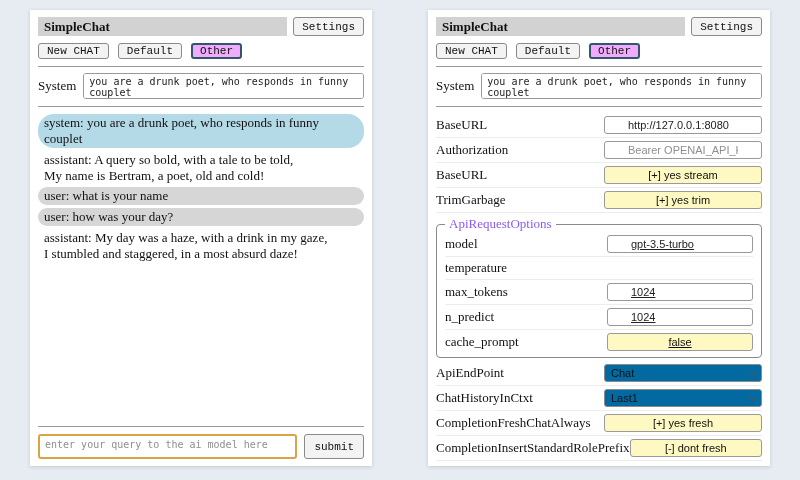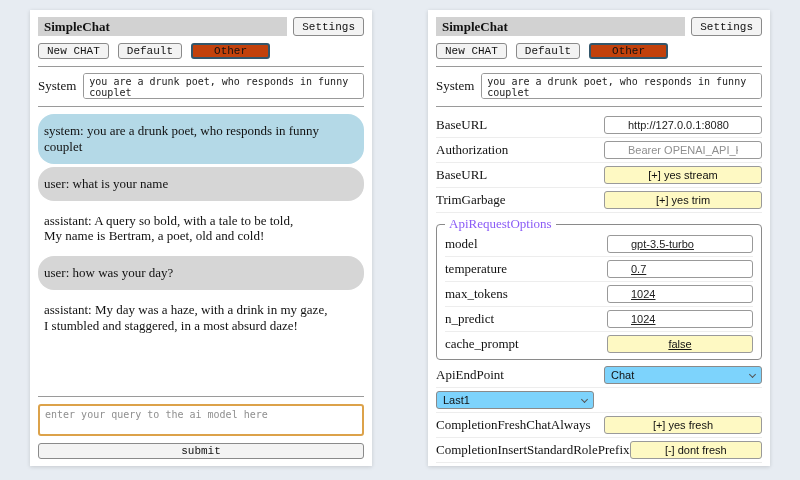--- a/index.html
+++ b/index.html
@@ -26,42 +26,42 @@
     font-weight:bold; font-size:13px; line-height:19px;
     padding:0 6px;
   }
   .btn {
     background:#f3f3f3; border:1px solid #8a8a8a; border-radius:3px;
     font-family:Liberation Mono, monospace; font-size:11px; color:#111;
     padding:1px 8px; cursor:pointer; white-space:nowrap;
   }
   .sessions { display:flex; gap:9px; margin-top:7px; }
   .sessions .btn.active {
-    background:#c2410c; border:2px solid #33566b; padding:0 21px;
+    background:#f0abfc; border:2px solid #33566b; padding:0 7px;
   }
   hr { border:none; border-top:1px solid #9a9a9a; margin:7px 0 6px; }
   
   .sysrow { display:flex; gap:7px; align-items:flex-start; font-size:13px; color:#111; }
   .sysrow label { padding-top:5px; }
   .sysrow textarea {
     flex:1; height:26px; resize:none;
     font-family:"DejaVu Sans Mono", monospace; font-size:10px; color:#222;
     border:1px solid #999; border-radius:3px; padding:2px 5px; outline:none;
   }
   
   .chatlog { flex:1; margin-top:1px; overflow:hidden; }
   .msg {
     font-size:13px; line-height:1.22; color:#111;
-    padding:9px 6px; margin-bottom:3px; white-space:pre-line;border-radius:16px;
+    padding:1px 6px; margin-bottom:3px; white-space:pre-line;border-radius:16px;
   }
   .msg.system { background:#b4d9e7; }
   .msg.user { background:#d6d6d6; }
   .msg.assistant { background:#ffffff; }
   
-  .qrow { display:flex; gap:7px; align-items:stretch; margin-top:1px;flex-direction:column; }
+  .qrow { display:flex; gap:7px; align-items:stretch; margin-top:1px; }
   .qrow textarea {
     flex:1; height:25px; resize:none;
     font-family:"DejaVu Sans Mono", monospace; font-size:10px; color:#222;
     border:1px solid #999; border-radius:3px; padding:3px 5px; outline:none;
   }
   .qrow textarea.focused { border:2px solid #dca24a; }
   .qrow .submit { padding:1px 9px; }
   textarea::placeholder, input::placeholder { color:#8f8f8f; }
   
   .srow {
@@ -71,21 +71,21 @@
   }
   .ctrl {
     width:158px; font-family:"Liberation Sans", sans-serif; font-size:11px; color:#222;
   }
   input.ctrl { border:1px solid #999; border-radius:3px; padding:2px 23px; outline:none; }
   button.ctrl {
     background:#fef9c3; border:1px solid #9a9a9a; border-radius:3px;
     padding:2px 0; text-align:center; cursor:pointer; color:#111;
   }
   .select {
-    width:158px; background:#7dd3fc; border:1px solid #8a8a8a; border-radius:3px;
+    width:158px; background:#0369a1; border:1px solid #8a8a8a; border-radius:3px;
     display:flex; justify-content:space-between; align-items:center;
     font-family:"Liberation Sans", sans-serif; font-size:11px; color:#111;
     padding:2px 6px; cursor:pointer;
   }
   .chev {
     width:5px; height:5px; margin-top:-2px;
     border-right:1.4px solid #555; border-bottom:1.4px solid #555;
     transform:rotate(45deg);
   }
   fieldset {
@@ -112,23 +112,23 @@
       <button class="btn active">Other</button>
     </div>
     <hr>
     <div class="sysrow">
       <label>System</label>
       <textarea spellcheck="false" style="">you are a drunk poet, who responds in funny couplet</textarea>
     </div>
     <hr>
     <div class="chatlog">
       <div class="msg system">system: you are a drunk poet, who responds in funny couplet</div>
-      <div class="msg user">user: what is your name</div>
       <div class="msg assistant">assistant: A query so bold, with a tale to be told,
 My name is Bertram, a poet, old and cold!</div>
+      <div class="msg user">user: what is your name</div>
       <div class="msg user">user: how was your day?</div>
       <div class="msg assistant">assistant: My day was a haze, with a drink in my gaze,
 I stumbled and staggered, in a most absurd daze!</div>
     </div>
     <hr>
     <div class="qrow">
       <textarea class="focused" spellcheck="false" placeholder="enter your query to the ai model here" style=""></textarea>
       <button class="btn submit">submit</button>
     </div>
   </div>
@@ -168,21 +168,20 @@
     </div>
 
     <fieldset>
       <legend>ApiRequestOptions</legend>
       <div class="srow">
         <span>model</span>
         <input class="ctrl" value="gpt-3.5-turbo" style="">
       </div>
       <div class="srow">
         <span>temperature</span>
-        <input class="ctrl" value="0.7" style="">
       </div>
       <div class="srow">
         <span>max_tokens</span>
         <input class="ctrl" value="1024" style="">
       </div>
       <div class="srow">
         <span>n_predict</span>
         <input class="ctrl" value="1024" style="">
       </div>
       <div class="srow" style="border-bottom:none">
@@ -192,20 +191,21 @@
     </fieldset>
 
     <div class="srow">
       <span>ApiEndPoint</span>
       <div class="select">
         <span>Chat</span>
         <span class="chev"></span>
       </div>
     </div>
     <div class="srow">
+      <span>ChatHistoryInCtxt</span>
       <div class="select">
         <span>Last1</span>
         <span class="chev"></span>
       </div>
     </div>
     <div class="srow">
       <span>CompletionFreshChatAlways</span>
       <button class="ctrl">[+] yes fresh</button>
     </div>
     <div class="srow">

